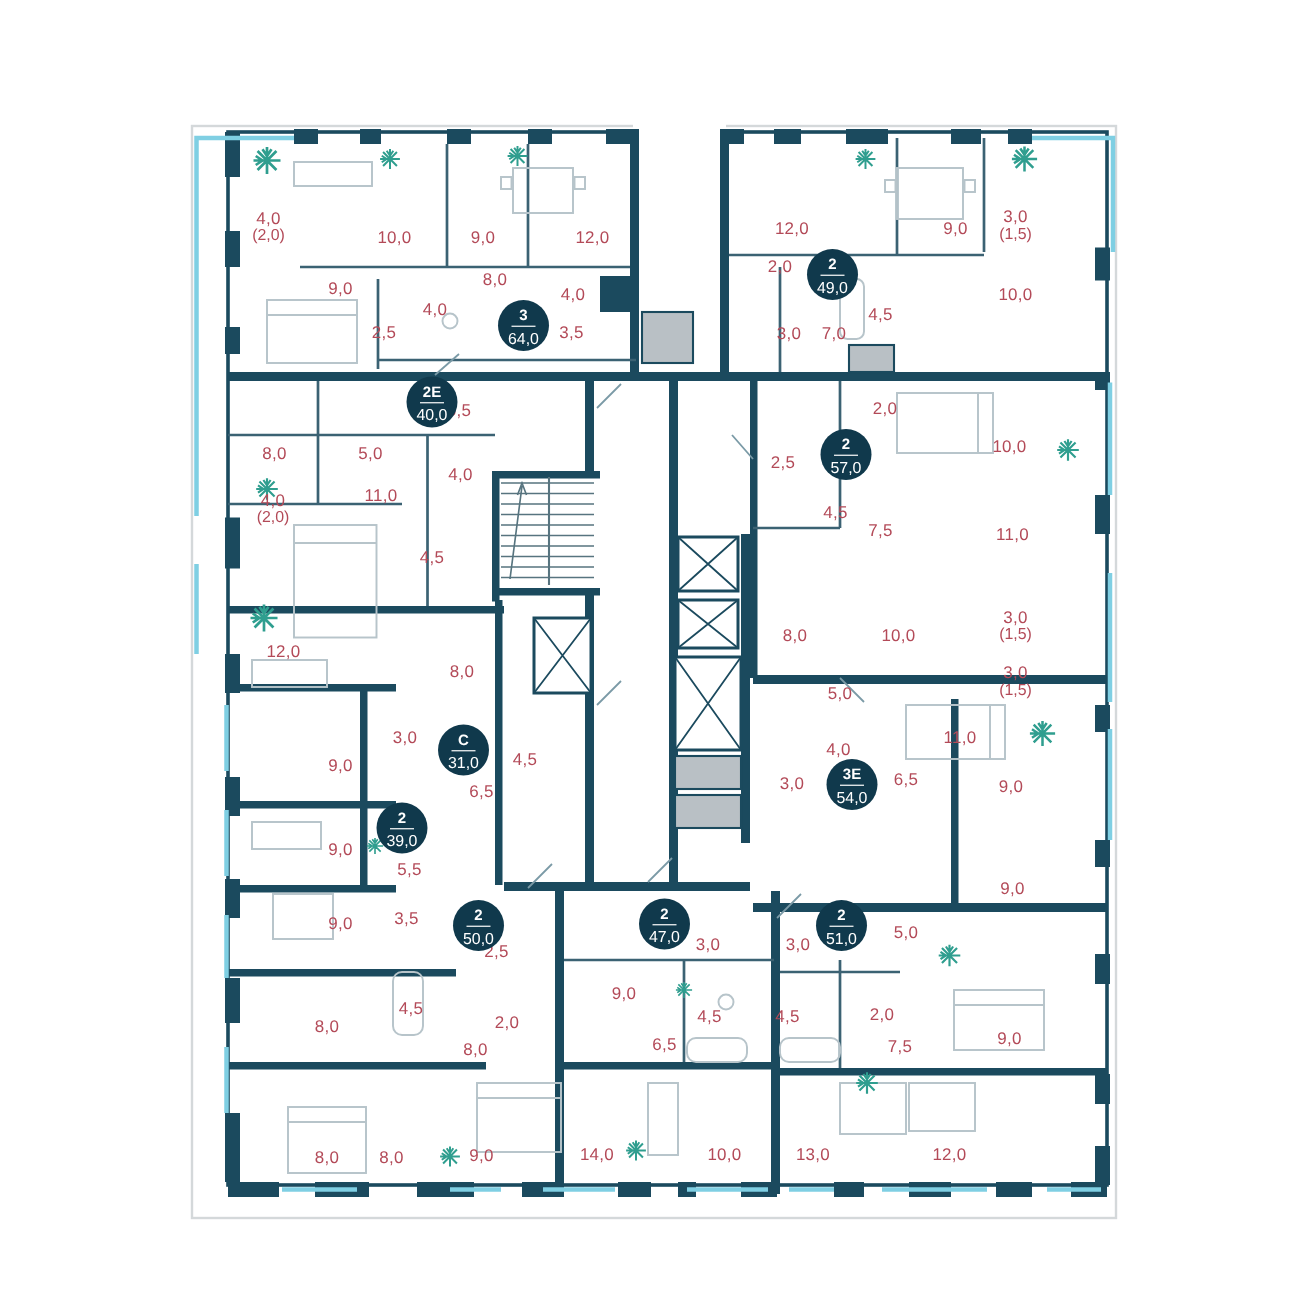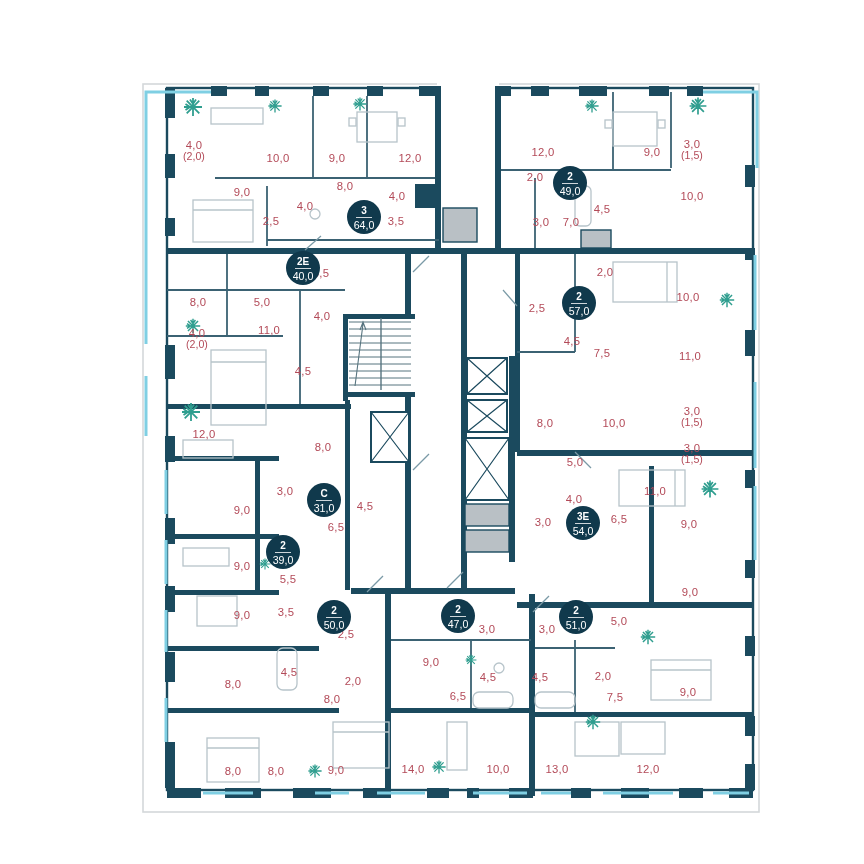--- a/index.html
+++ b/index.html
@@ -1,17 +1,17 @@
 <!DOCTYPE html>
 <html><head>
 <meta charset="utf-8">
 <style>
   html,body{margin:0;padding:0;background:#ffffff;}
   .stage{position:relative;width:784px;height:864px;background:#ffffff;overflow:hidden;
-         font-family:"Liberation Sans", sans-serif;padding-left:15px;}
+         font-family:"Liberation Sans", sans-serif;}
   svg text{font-family:"Liberation Sans", sans-serif;}
   .room-label{font-size:11.3px;letter-spacing:.2px;}
   .room-sub{font-size:10.6px;}
   .badge-type{font-size:10px;font-weight:bold;}
   .badge-area{font-size:10.6px;}
 </style>
 </head>
 <body>
 
 <div class="stage">

